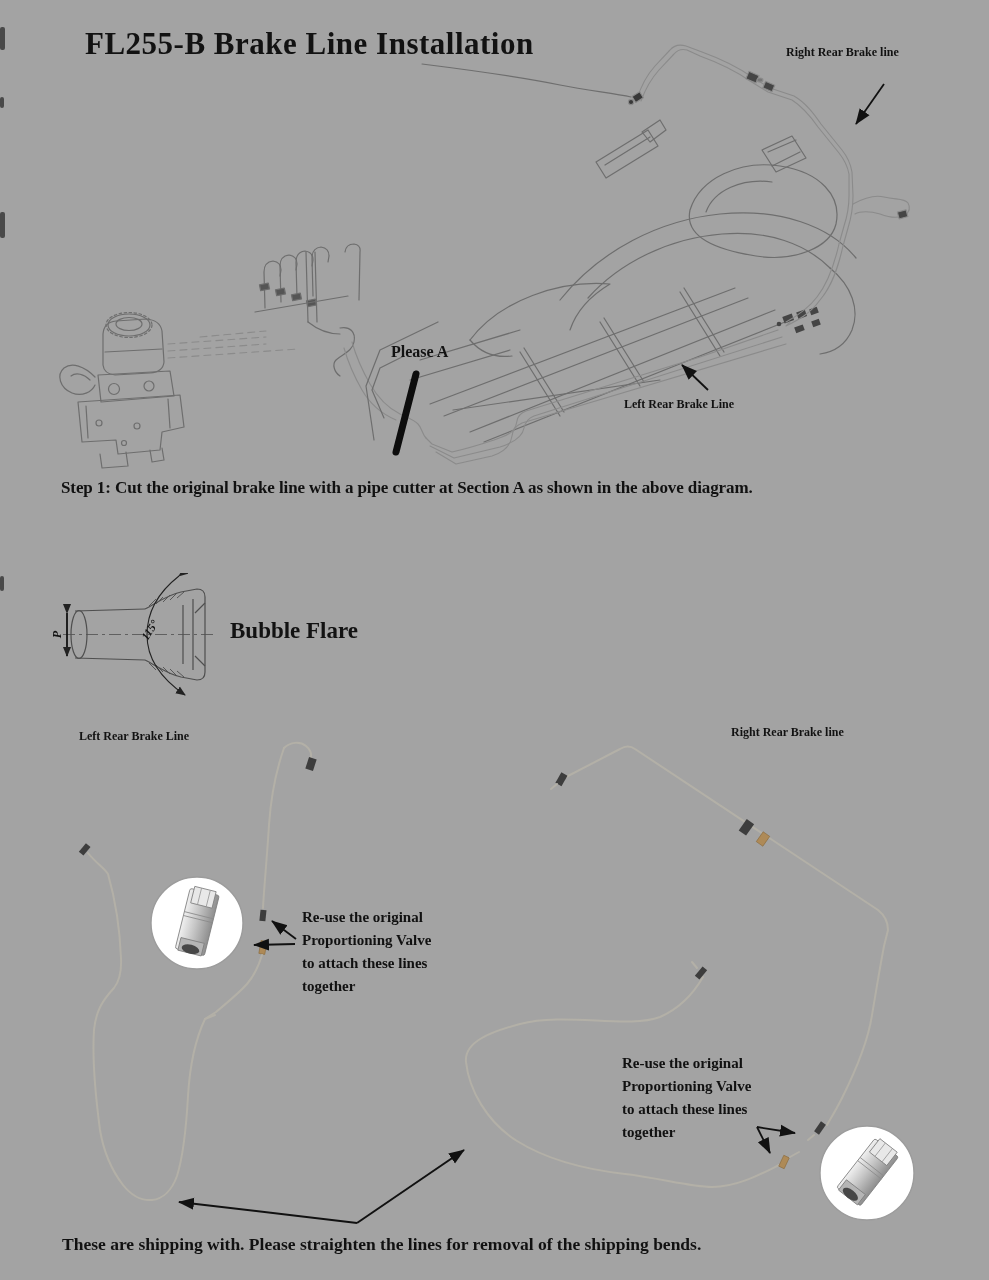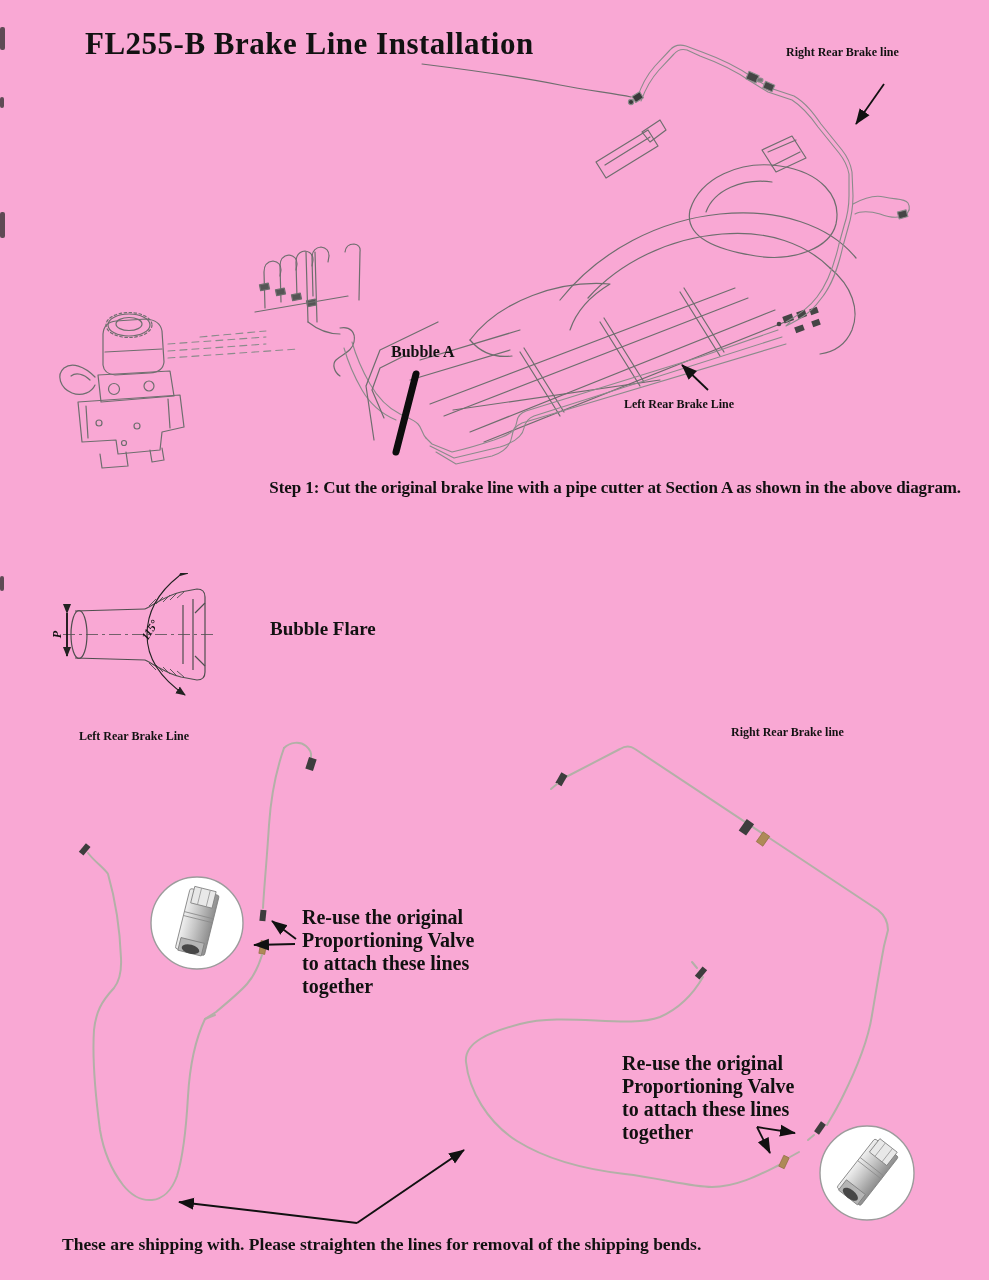--- a/index.html
+++ b/index.html
@@ -1,25 +1,25 @@
 <!DOCTYPE html>
 <html><head>
 <meta charset="utf-8">
 <style>
   html,body{margin:0;padding:0;background:#ffffff;}
-  .page{position:relative;width:989px;height:1280px;background:#f9a8d4;overflow:hidden;
+  .page{position:relative;width:989px;height:1280px;background:#a3a3a3;overflow:hidden;
         font-family:"Liberation Serif","DejaVu Serif",serif;color:#111;}
   .abs{position:absolute;}
   .lbl{position:absolute;font-weight:bold;color:#121212;white-space:nowrap;}
   .title{font-size:31px;letter-spacing:0.5px;}
   .dlabel{font-size:12px;}
   .slabel{font-size:16px;}
   .steps{position:absolute;left:61px;top:477px;width:900px;}
-  .step-line{font-size:17px;font-weight:bold;line-height:22.4px;white-space:nowrap;letter-spacing:-0.1px;text-align:right;}
-  .note{position:absolute;font-weight:bold;font-size:20px;line-height:23px;white-space:pre-line;}
+  .step-line{font-size:17px;font-weight:bold;line-height:22.4px;white-space:nowrap;letter-spacing:-0.1px;}
+  .note{position:absolute;font-weight:bold;font-size:15px;line-height:23px;white-space:pre-line;}
   .shipnote{position:absolute;left:62px;top:1234px;font-weight:bold;font-size:17.5px;white-space:nowrap;}
   .edge-mark{position:absolute;left:0;background:#2b2b2b;border-radius:2px;opacity:.75;}
   svg{position:absolute;display:block;}
   .sk{fill:none;stroke:#6e6e6e;stroke-width:1.2;stroke-linecap:round;stroke-linejoin:round;}
   .sk2{fill:none;stroke:#8b8b8b;stroke-width:1.1;stroke-linecap:round;stroke-linejoin:round;}
   .tube{fill:none;stroke:#b3b0a7;stroke-width:2;stroke-linecap:round;stroke-linejoin:round;}
   .arrow{fill:none;stroke:#111;stroke-width:1.8;}
 </style>
 </head>
 <body>
@@ -141,21 +141,21 @@
       <ellipse cx="760" cy="80" rx="3" ry="2" fill="#777"></ellipse>
     </g>
 
     <path d="M416,374 L396,452" stroke="#0d0d0d" stroke-width="7" stroke-linecap="round" fill="none"></path>
 
     <path class="arrow" d="M884,84 L856,124" marker-end="url(#ahT)"></path>
     <path class="arrow" d="M708,390 L682,365" marker-end="url(#ahT)"></path>
   </svg>
 
   <div class="lbl dlabel abs" style="left:786px;top:45px;">Right Rear Brake line</div>
-  <div class="lbl slabel abs" style="left:391px;top:343px;">Bubble A</div>
+  <div class="lbl slabel abs" style="left:391px;top:343px;">Please A</div>
   <div class="lbl dlabel abs" style="left:624px;top:397px;">Left Rear Brake Line</div>
 
   <div class="steps">
     <div class="step-line">Step 1: Cut the original brake line with a pipe cutter at Section A as shown in the above diagram.</div>
   </div>
 
   <svg class="abs" style="left:45px;top:573px;" width="210" height="140" viewBox="0 0 210 140">
     <defs>
       <marker id="ahF" viewBox="0 0 10 9" refX="9" refY="4.5" markerWidth="10" markerHeight="9" orient="auto" markerUnits="userSpaceOnUse">
         <path d="M0,0.5 L10,4.5 L0,8.5 Z" fill="#222"></path>
@@ -174,21 +174,21 @@
       </g>
       <path d="M18,61.5 L172,61.5" stroke-dasharray="12 4 3 4" stroke-width="0.8"></path>
     </g>
     <g>
       <path d="M22,40 L22,83" class="arrow" stroke-width="1.2" marker-start="url(#ahF)" marker-end="url(#ahF)"></path>
     </g>
     <path d="M134,3 Q102,28 102,62 Q102,96 140,122" fill="none" stroke="#222" stroke-width="1.1" marker-start="url(#ahF)" marker-end="url(#ahF)"></path>
   </svg>
   <div class="lbl abs" style="left:50px;top:627px;width:14px;text-align:center;font-style:italic;font-size:12px;transform:rotate(-90deg);">P</div>
   <div class="lbl abs" style="left:139px;top:624px;font-style:italic;font-size:11.5px;transform:rotate(-58deg);">115°</div>
-  <div class="lbl abs" style="left:230px;top:618px;font-size:19px;margin-left:40px;">Bubble Flare</div>
+  <div class="lbl abs" style="left:230px;top:618px;font-size:23px;">Bubble Flare</div>
 
   <div class="lbl dlabel abs" style="left:79px;top:729px;">Left Rear Brake Line</div>
   <div class="lbl dlabel abs" style="left:731px;top:725px;">Right Rear Brake line</div>
 
   <svg class="abs" style="left:0;top:740px;" width="989" height="510" viewBox="0 0 989 510">
     <defs>
       <marker id="ahB" viewBox="0 0 16 14" refX="15" refY="7" markerWidth="16" markerHeight="14" orient="auto" markerUnits="userSpaceOnUse">
         <path d="M0,1 L16,7 L0,13 Z" fill="#111"></path>
       </marker>
       <linearGradient id="silverG" x1="0" y1="0" x2="1" y2="0">

